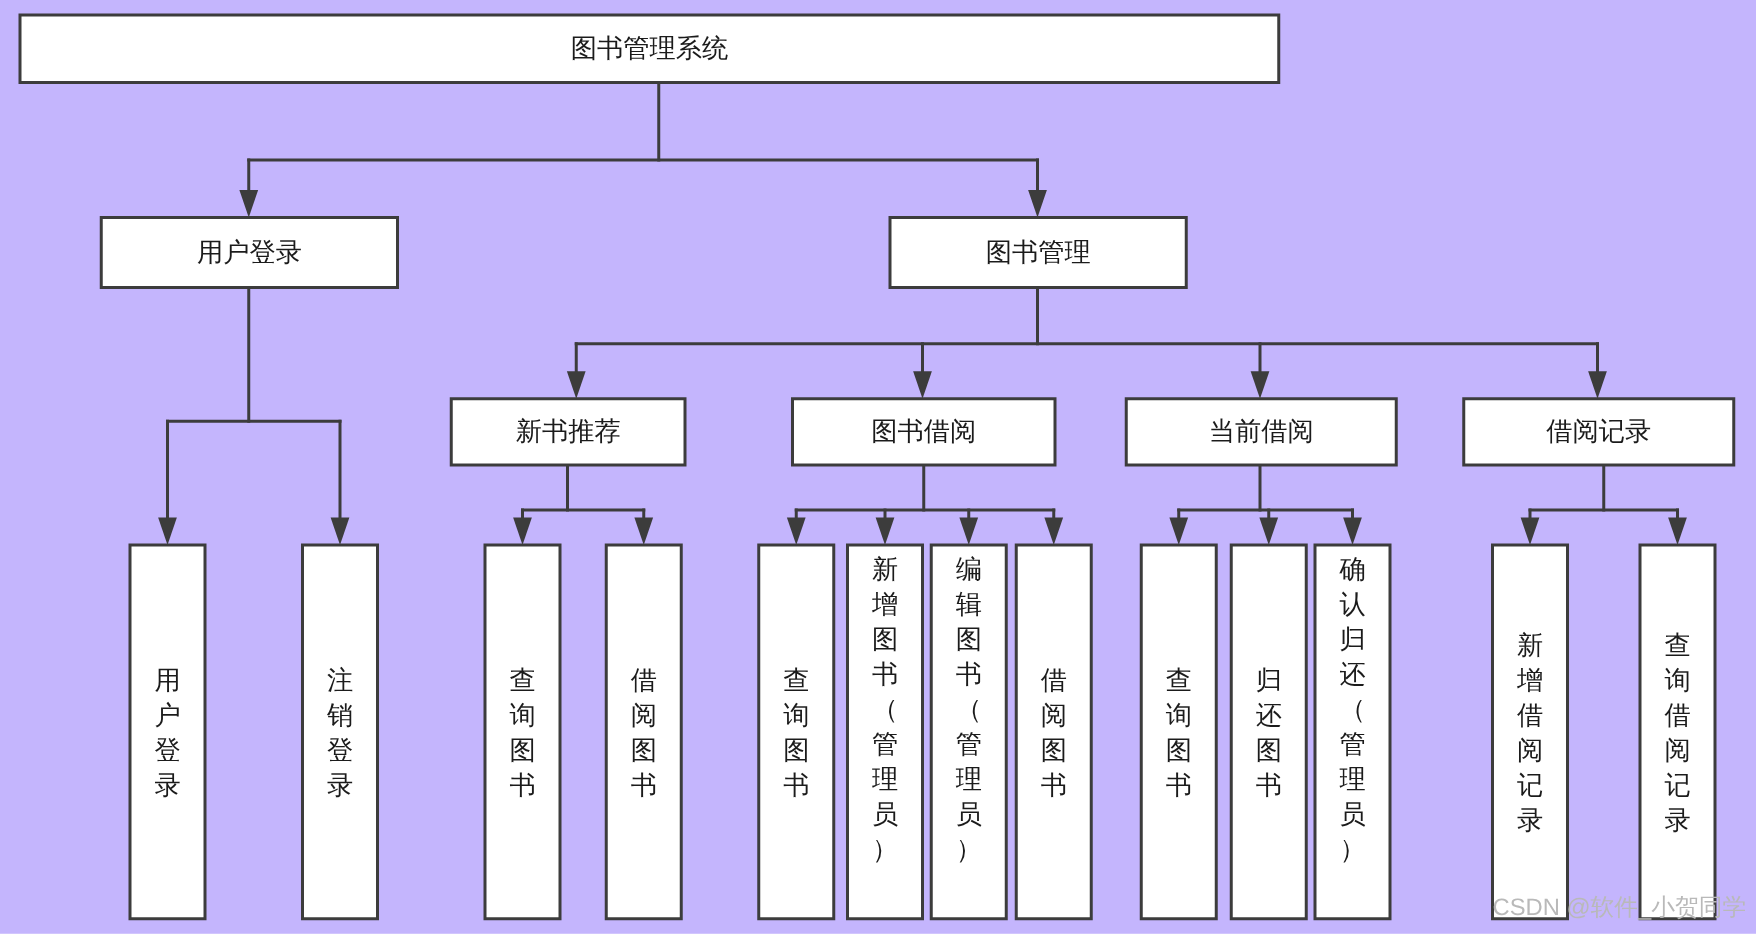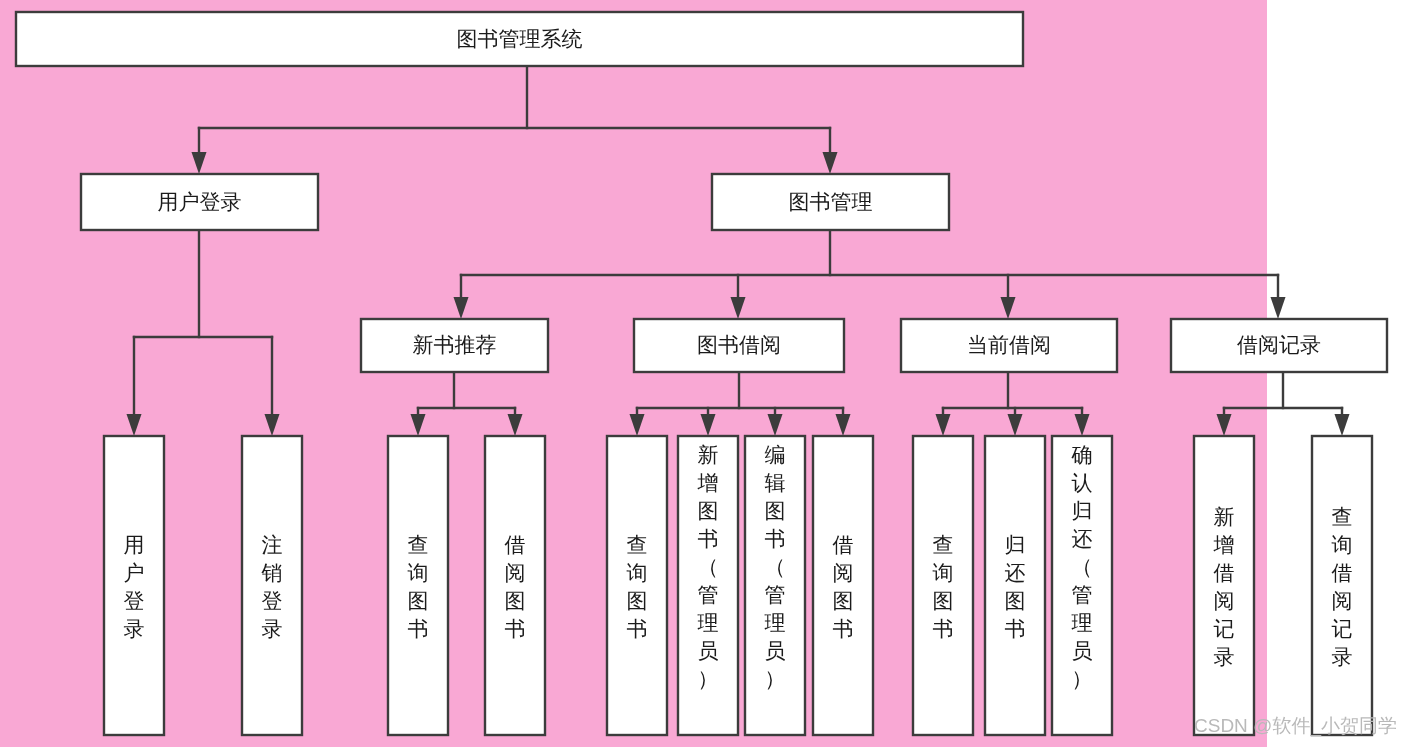--- a/index.html
+++ b/index.html
@@ -9,23 +9,23 @@
   }
   body {
     width: 1405px;
     height: 747px;
     font-family: "Liberation Sans", "DejaVu Sans", sans-serif;
     overflow: hidden;
     position: relative;
   }
   #diagram-root {
     position: relative;
-    width: 1267px;
+    width: 1405px;
     height: 747px;
-    background: #f9a8d4;
+    background: #c4b5fd;
   }
   svg.diagram-canvas {
     position: absolute;
     left: 0;
     top: 0;
     width: 1405px;
     height: 747px;
   }
   .node-box {
     fill: #ffffff;

